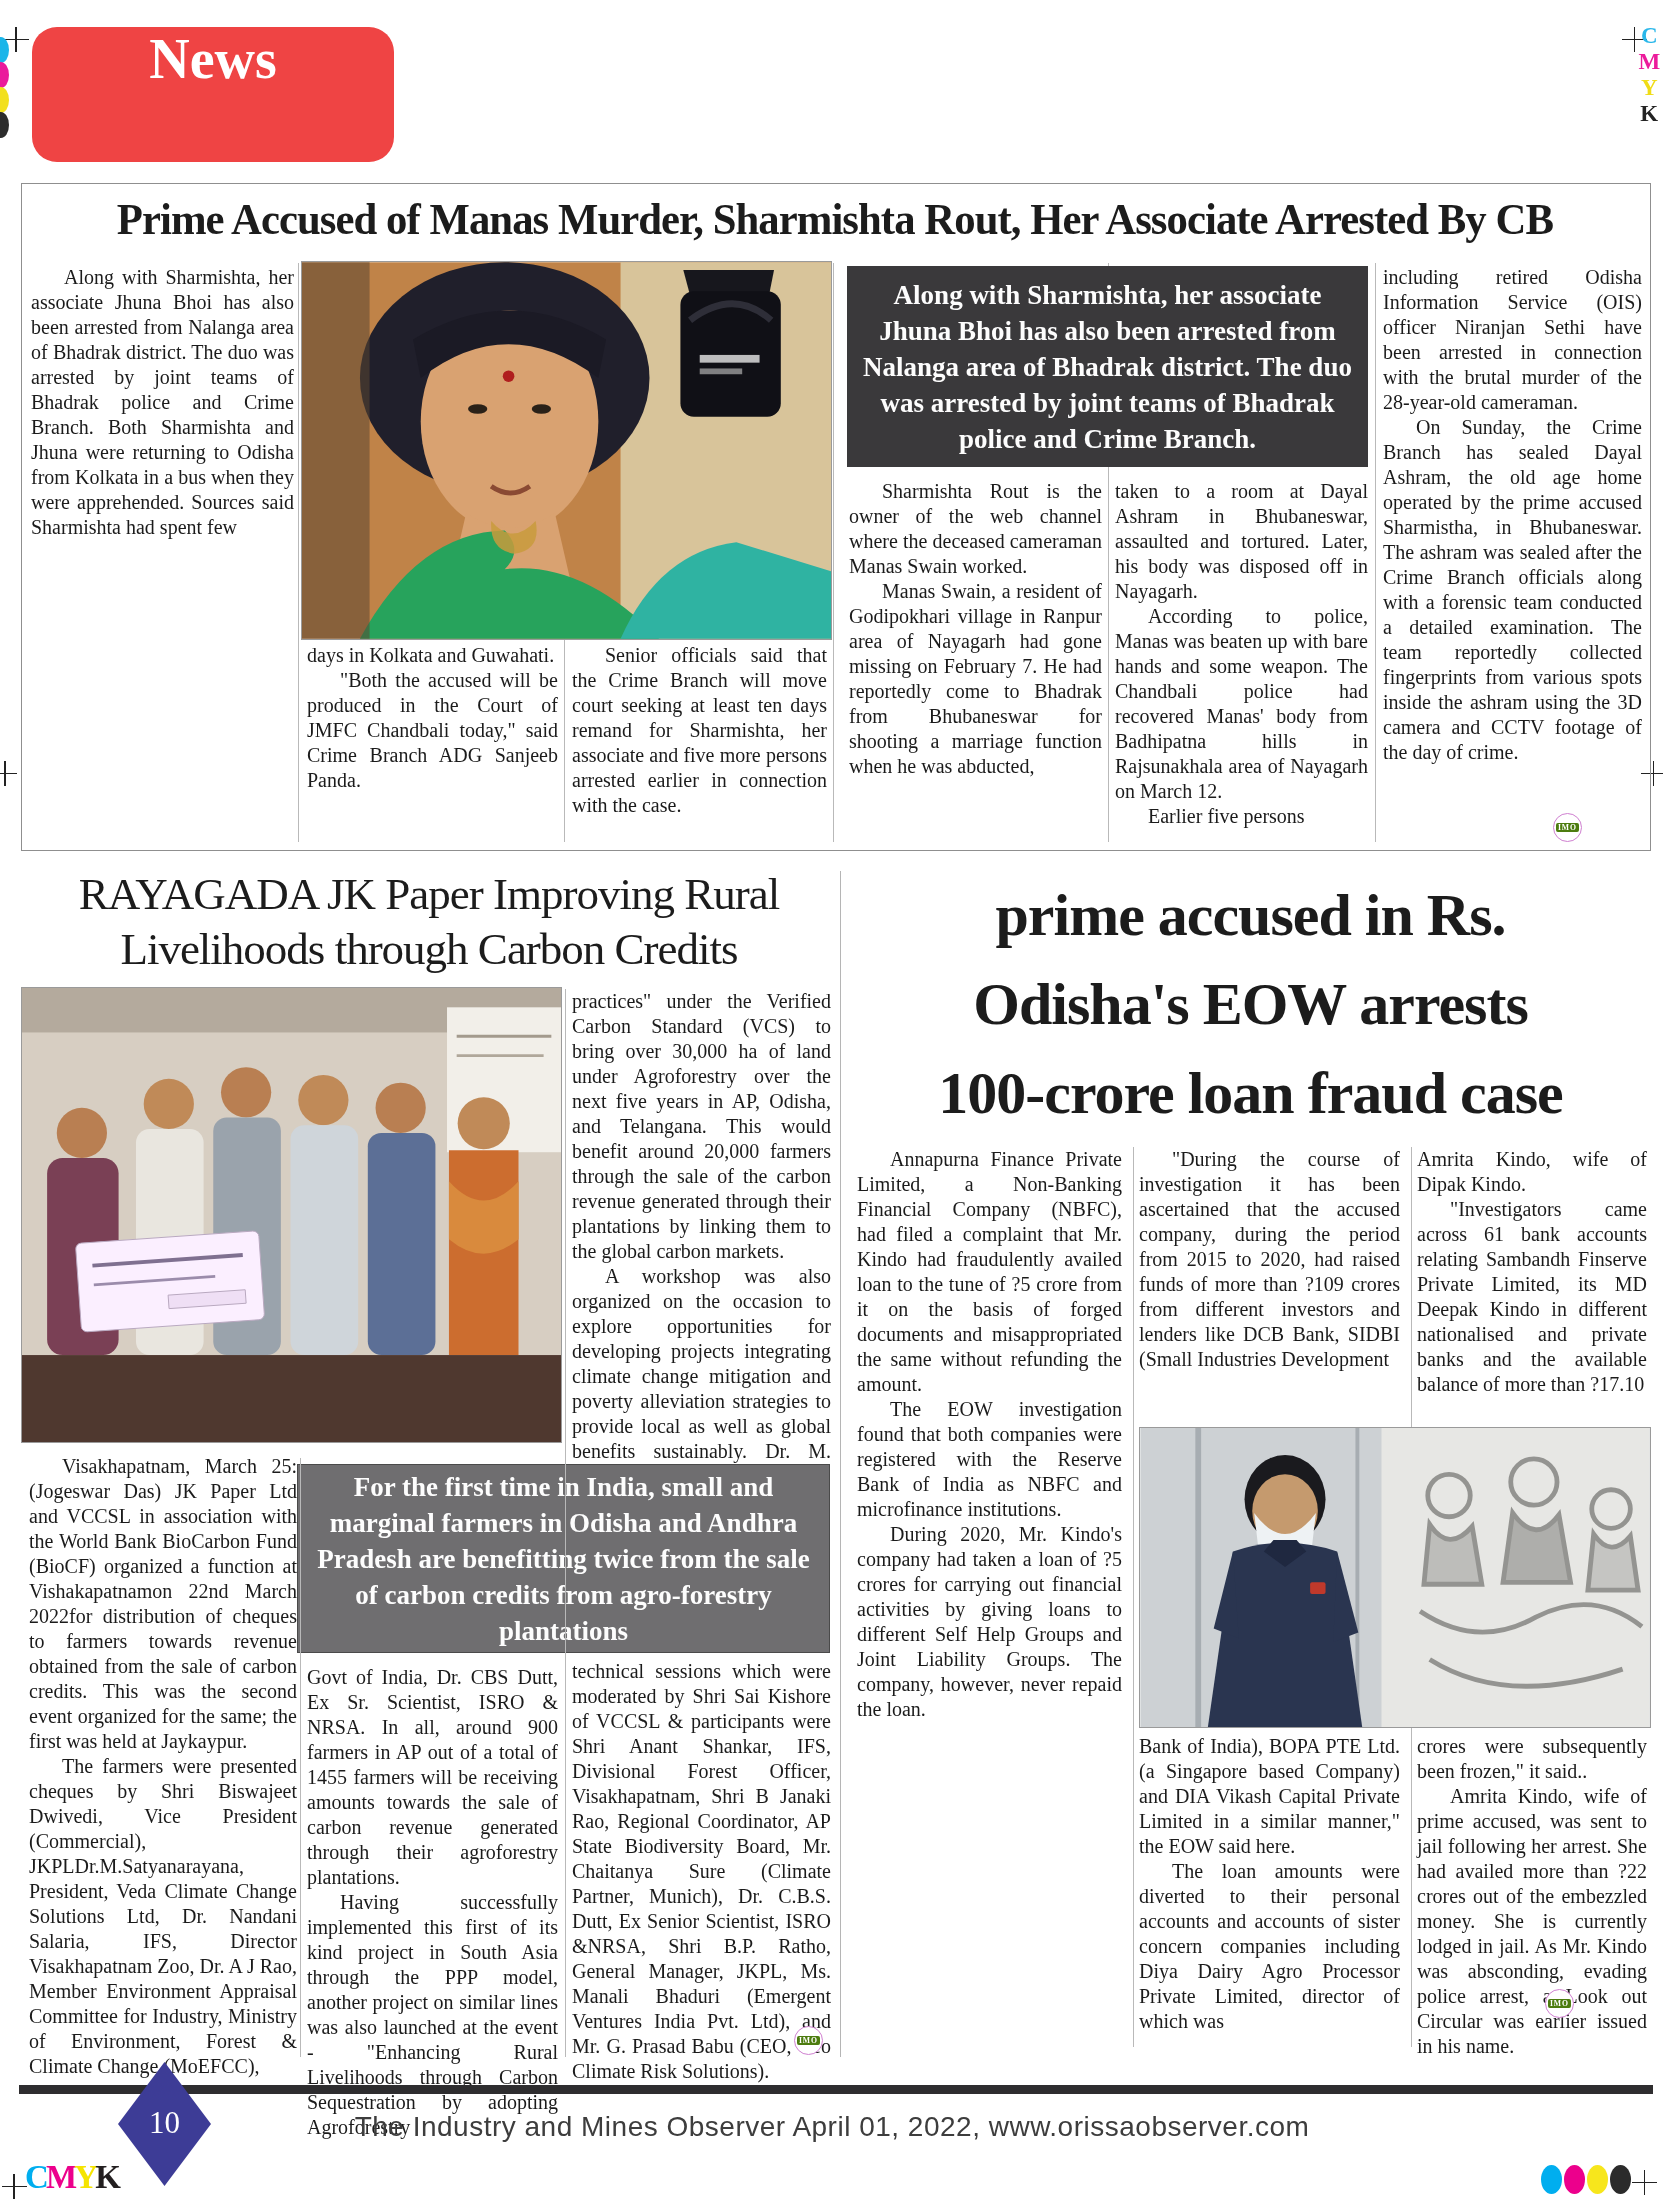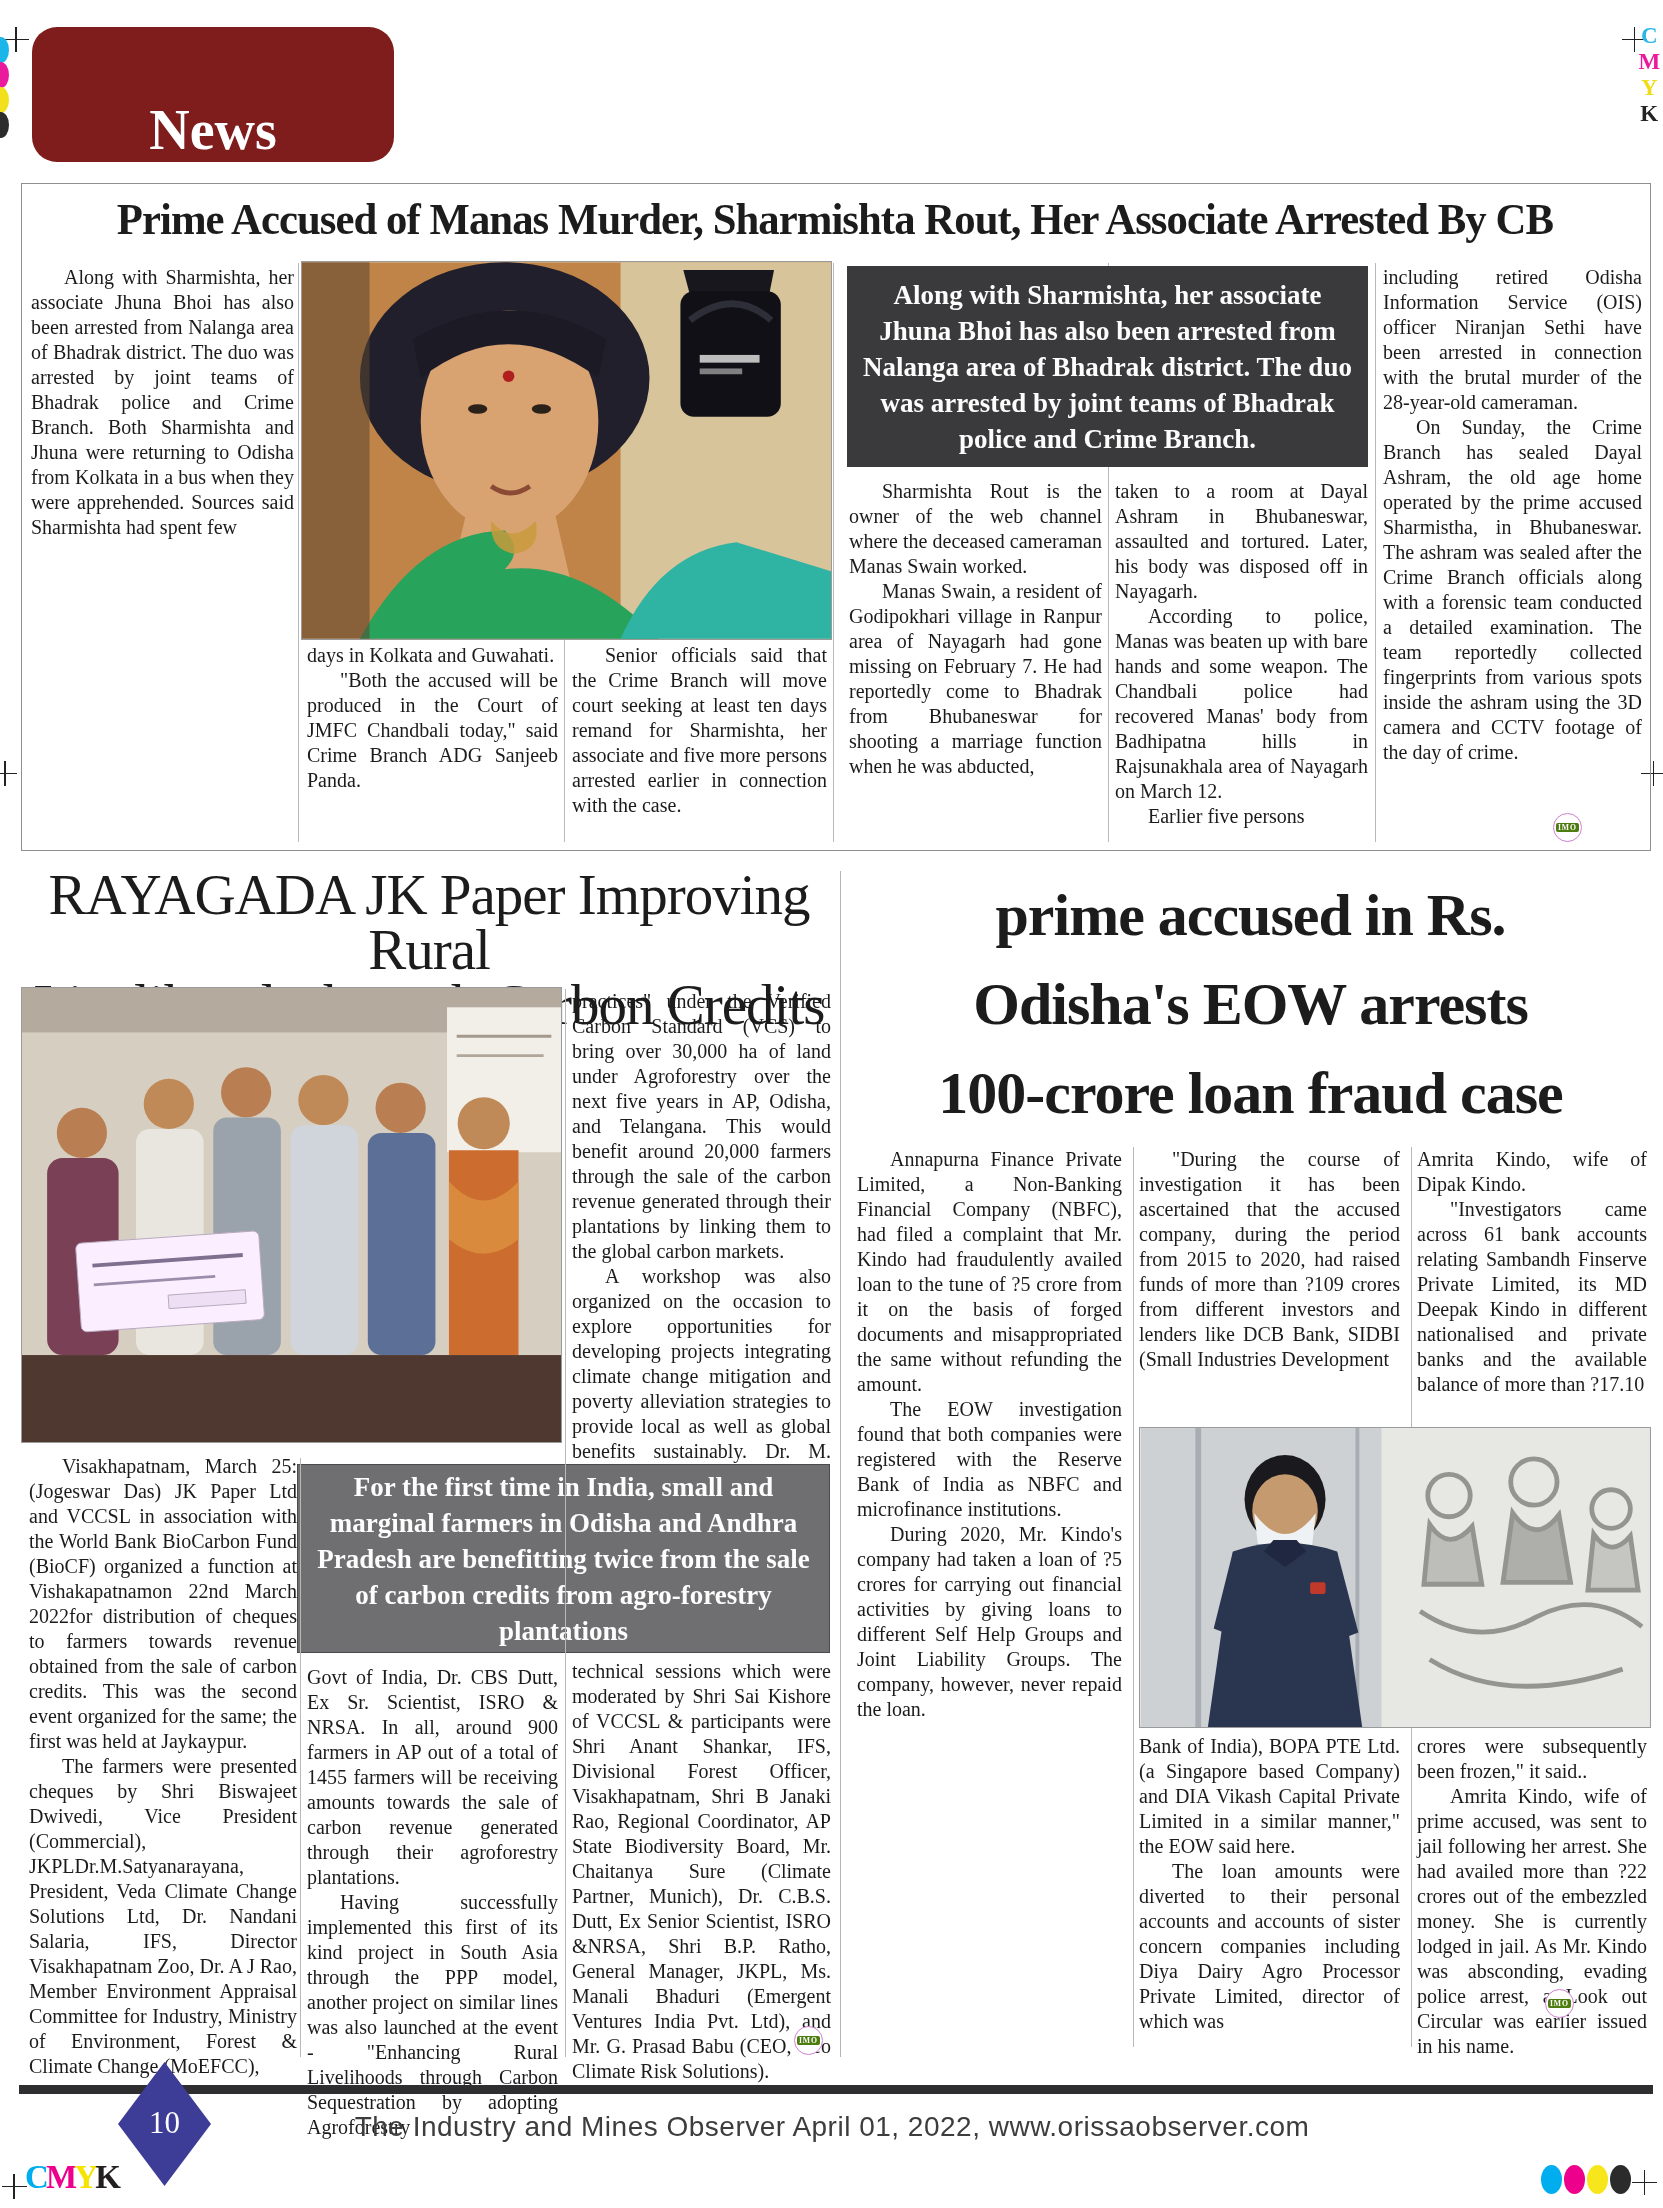--- a/index.html
+++ b/index.html
@@ -6,43 +6,43 @@
   .page{position:relative;width:1664px;height:2208px;background:#fff;overflow:hidden;
         font-family:"Liberation Serif",serif;color:#1c1c1c;}
   
   .cross{position:absolute;width:25px;height:25px;}
   .cross::before{content:"";position:absolute;left:0;right:0;top:11.6px;height:1.9px;background:#222;}
   .cross::after{content:"";position:absolute;top:0;bottom:0;left:11.6px;width:1.9px;background:#222;}
   .regdot{position:absolute;width:16.4px;height:26px;border-radius:50%;}
   .cmyk-col{position:absolute;right:3.9px;top:23px;text-align:center;
             font-family:"Liberation Serif",serif;font-weight:bold;font-size:23px;line-height:26px;}
   
-  .badge{position:absolute;left:32px;top:27px;width:362px;height:135px;background:#7f1d1d;
-         border-radius:25px;display:flex;align-items:flex-end;justify-content:center;}
+  .badge{position:absolute;left:32px;top:27px;width:362px;height:135px;background:#ef4444;
+         border-radius:25px;display:flex;align-items:flex-start;justify-content:center;}
   .badge span{color:#fff;font-size:56px;font-weight:bold;font-family:"Liberation Serif",serif;}
   
   .a1box{position:absolute;left:21px;top:183px;width:1628px;height:666px;border:1.9px solid #8f8f8f;}
   .h1line{position:absolute;left:21px;top:193px;width:1628px;text-align:center;}
   .h1line span{display:inline-block;white-space:nowrap;transform:scaleX(0.95);
                font-size:45px;font-weight:bold;letter-spacing:-1px;}
   .vdiv{position:absolute;width:1px;background:#b9b9b9;}
   .col{position:absolute;}
   .para{margin:0;font-size:20px;line-height:25px;text-align:justify;text-indent:33px;
         font-family:"Liberation Serif",serif;color:#1b1b1b;}
   .para.noindent{text-indent:0;}
   .photo{position:absolute;border:1px solid #9a9a9a;overflow:hidden;}
   .qbox1{position:absolute;left:847px;top:266px;width:521px;height:201px;background:#3a393b;
          display:flex;align-items:center;justify-content:center;padding:0 7.7px;box-sizing:border-box;}
   .qbox1 p{margin:0;color:#fdfdfd;font-weight:bold;font-size:27px;line-height:36px;text-align:center;}
   .qbox2{position:absolute;left:297px;top:1464px;width:533px;height:189px;background:#6f6e70;
          border:1.9px solid #4a4a4a;display:flex;align-items:center;justify-content:center;
          padding:0 9.7px;box-sizing:border-box;}
   .qbox2 p{margin:0;color:#fdfdfd;font-weight:bold;font-size:27px;line-height:36px;text-align:center;}
   .h2block{position:absolute;left:21px;top:867px;width:816px;text-align:center;
-           font-size:57px;line-height:55px;letter-spacing:-1px;}
+           font-size:45px;line-height:55px;letter-spacing:-1px;}
   .h3block{position:absolute;left:850px;top:871px;width:801px;text-align:center;
            font-size:60px;font-weight:bold;line-height:89px;letter-spacing:-1px;}
   .sectrule{position:absolute;background:#b5b5b5;}
   
   .fbar{position:absolute;left:19.3px;top:2085px;width:1634px;height:8.7px;background:#2e2d2f;}
   .diamond{position:absolute;left:118px;top:2062px;width:93px;height:124px;}
   .pageno{position:absolute;left:118px;top:2105px;width:93px;text-align:center;
           color:#fff;font-size:31px;font-family:"Liberation Serif",serif;}
   .fline{position:absolute;left:0;top:2111px;width:1664px;text-align:center;
          font-family:"Liberation Sans",sans-serif;font-size:28px;color:#3d3d3d;letter-spacing:0.5px;}

